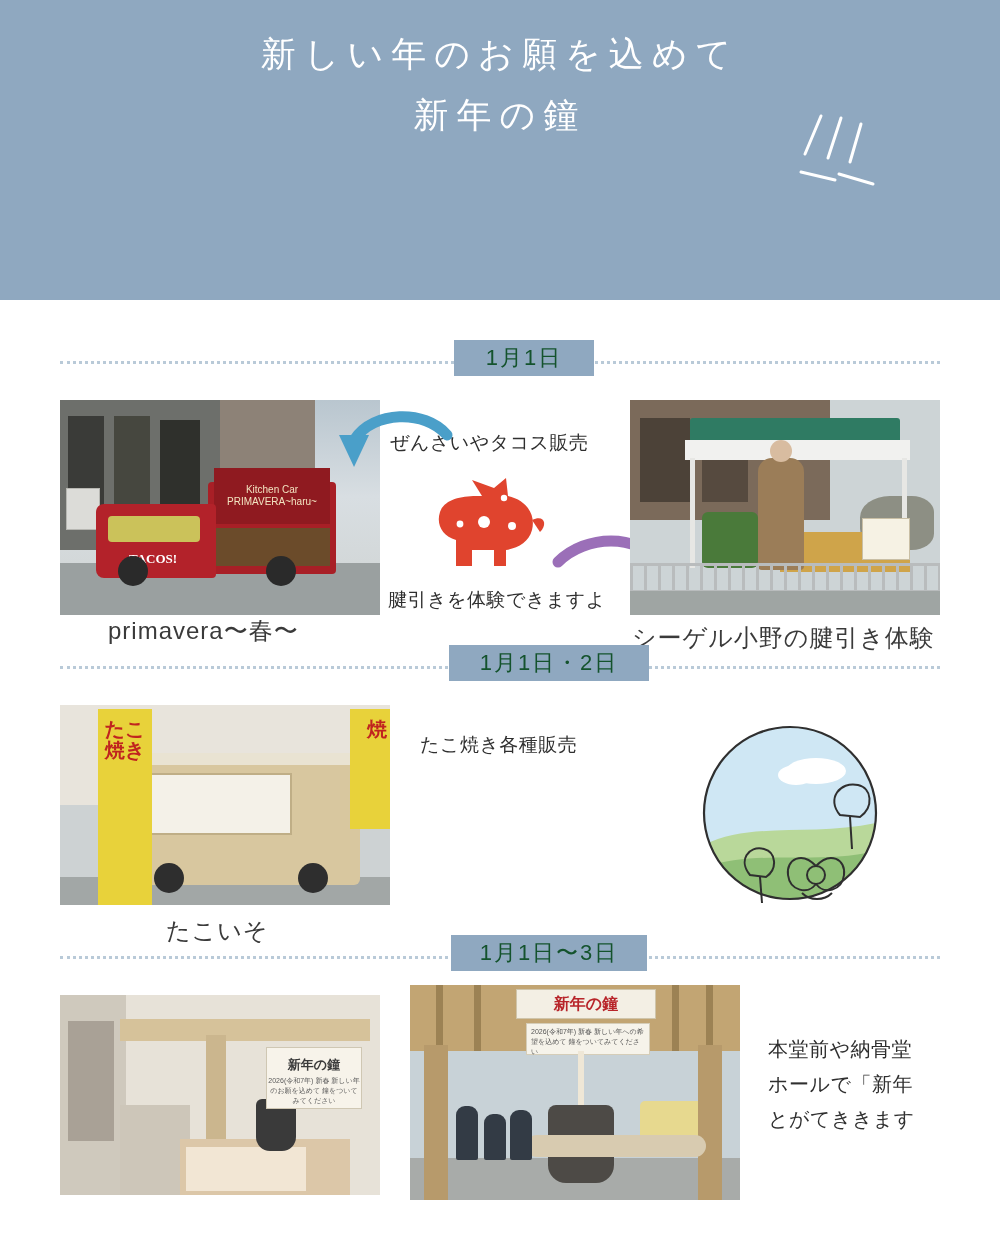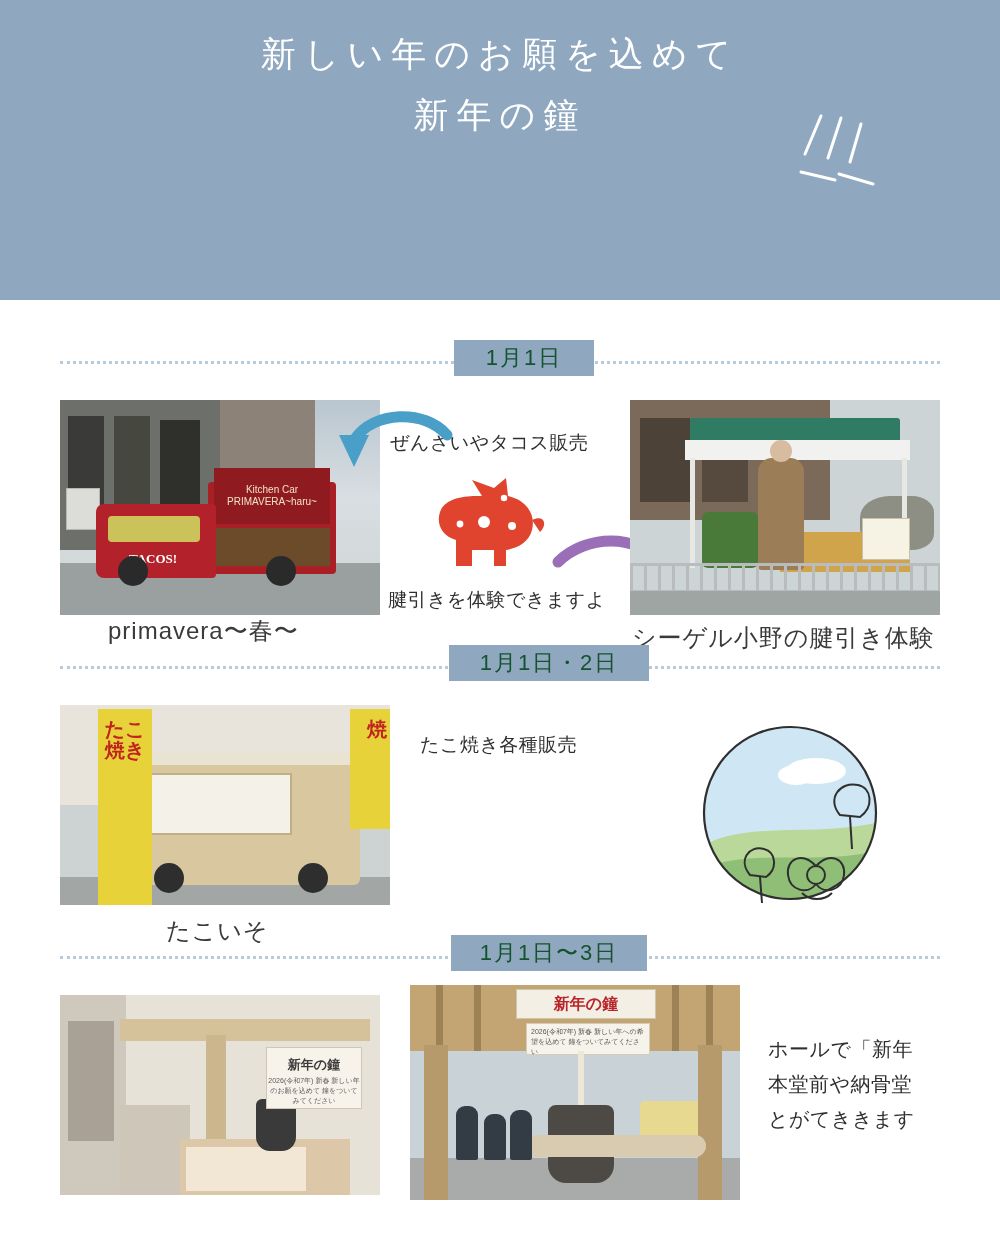--- a/index.html
+++ b/index.html
@@ -379,16 +379,16 @@
   <div class="b-pillarR"></div>
   <div class="b-rope"></div>
   <div class="b-bell"></div>
   <div class="b-log"></div>
   <div class="b-ppl p1"></div>
   <div class="b-ppl p2"></div>
   <div class="b-ppl p3"></div>
 </div>
 
 <div class="note" style="left:768px; top:1032px; width:176px; font-size:20px; line-height:1.75;">
+  <div>本堂前や納骨堂</div>
   <div>ホールで「新年</div>
-  <div>本堂前や納骨堂</div>
   <div>とがてききます</div>
 </div>
 
 </body></html>

